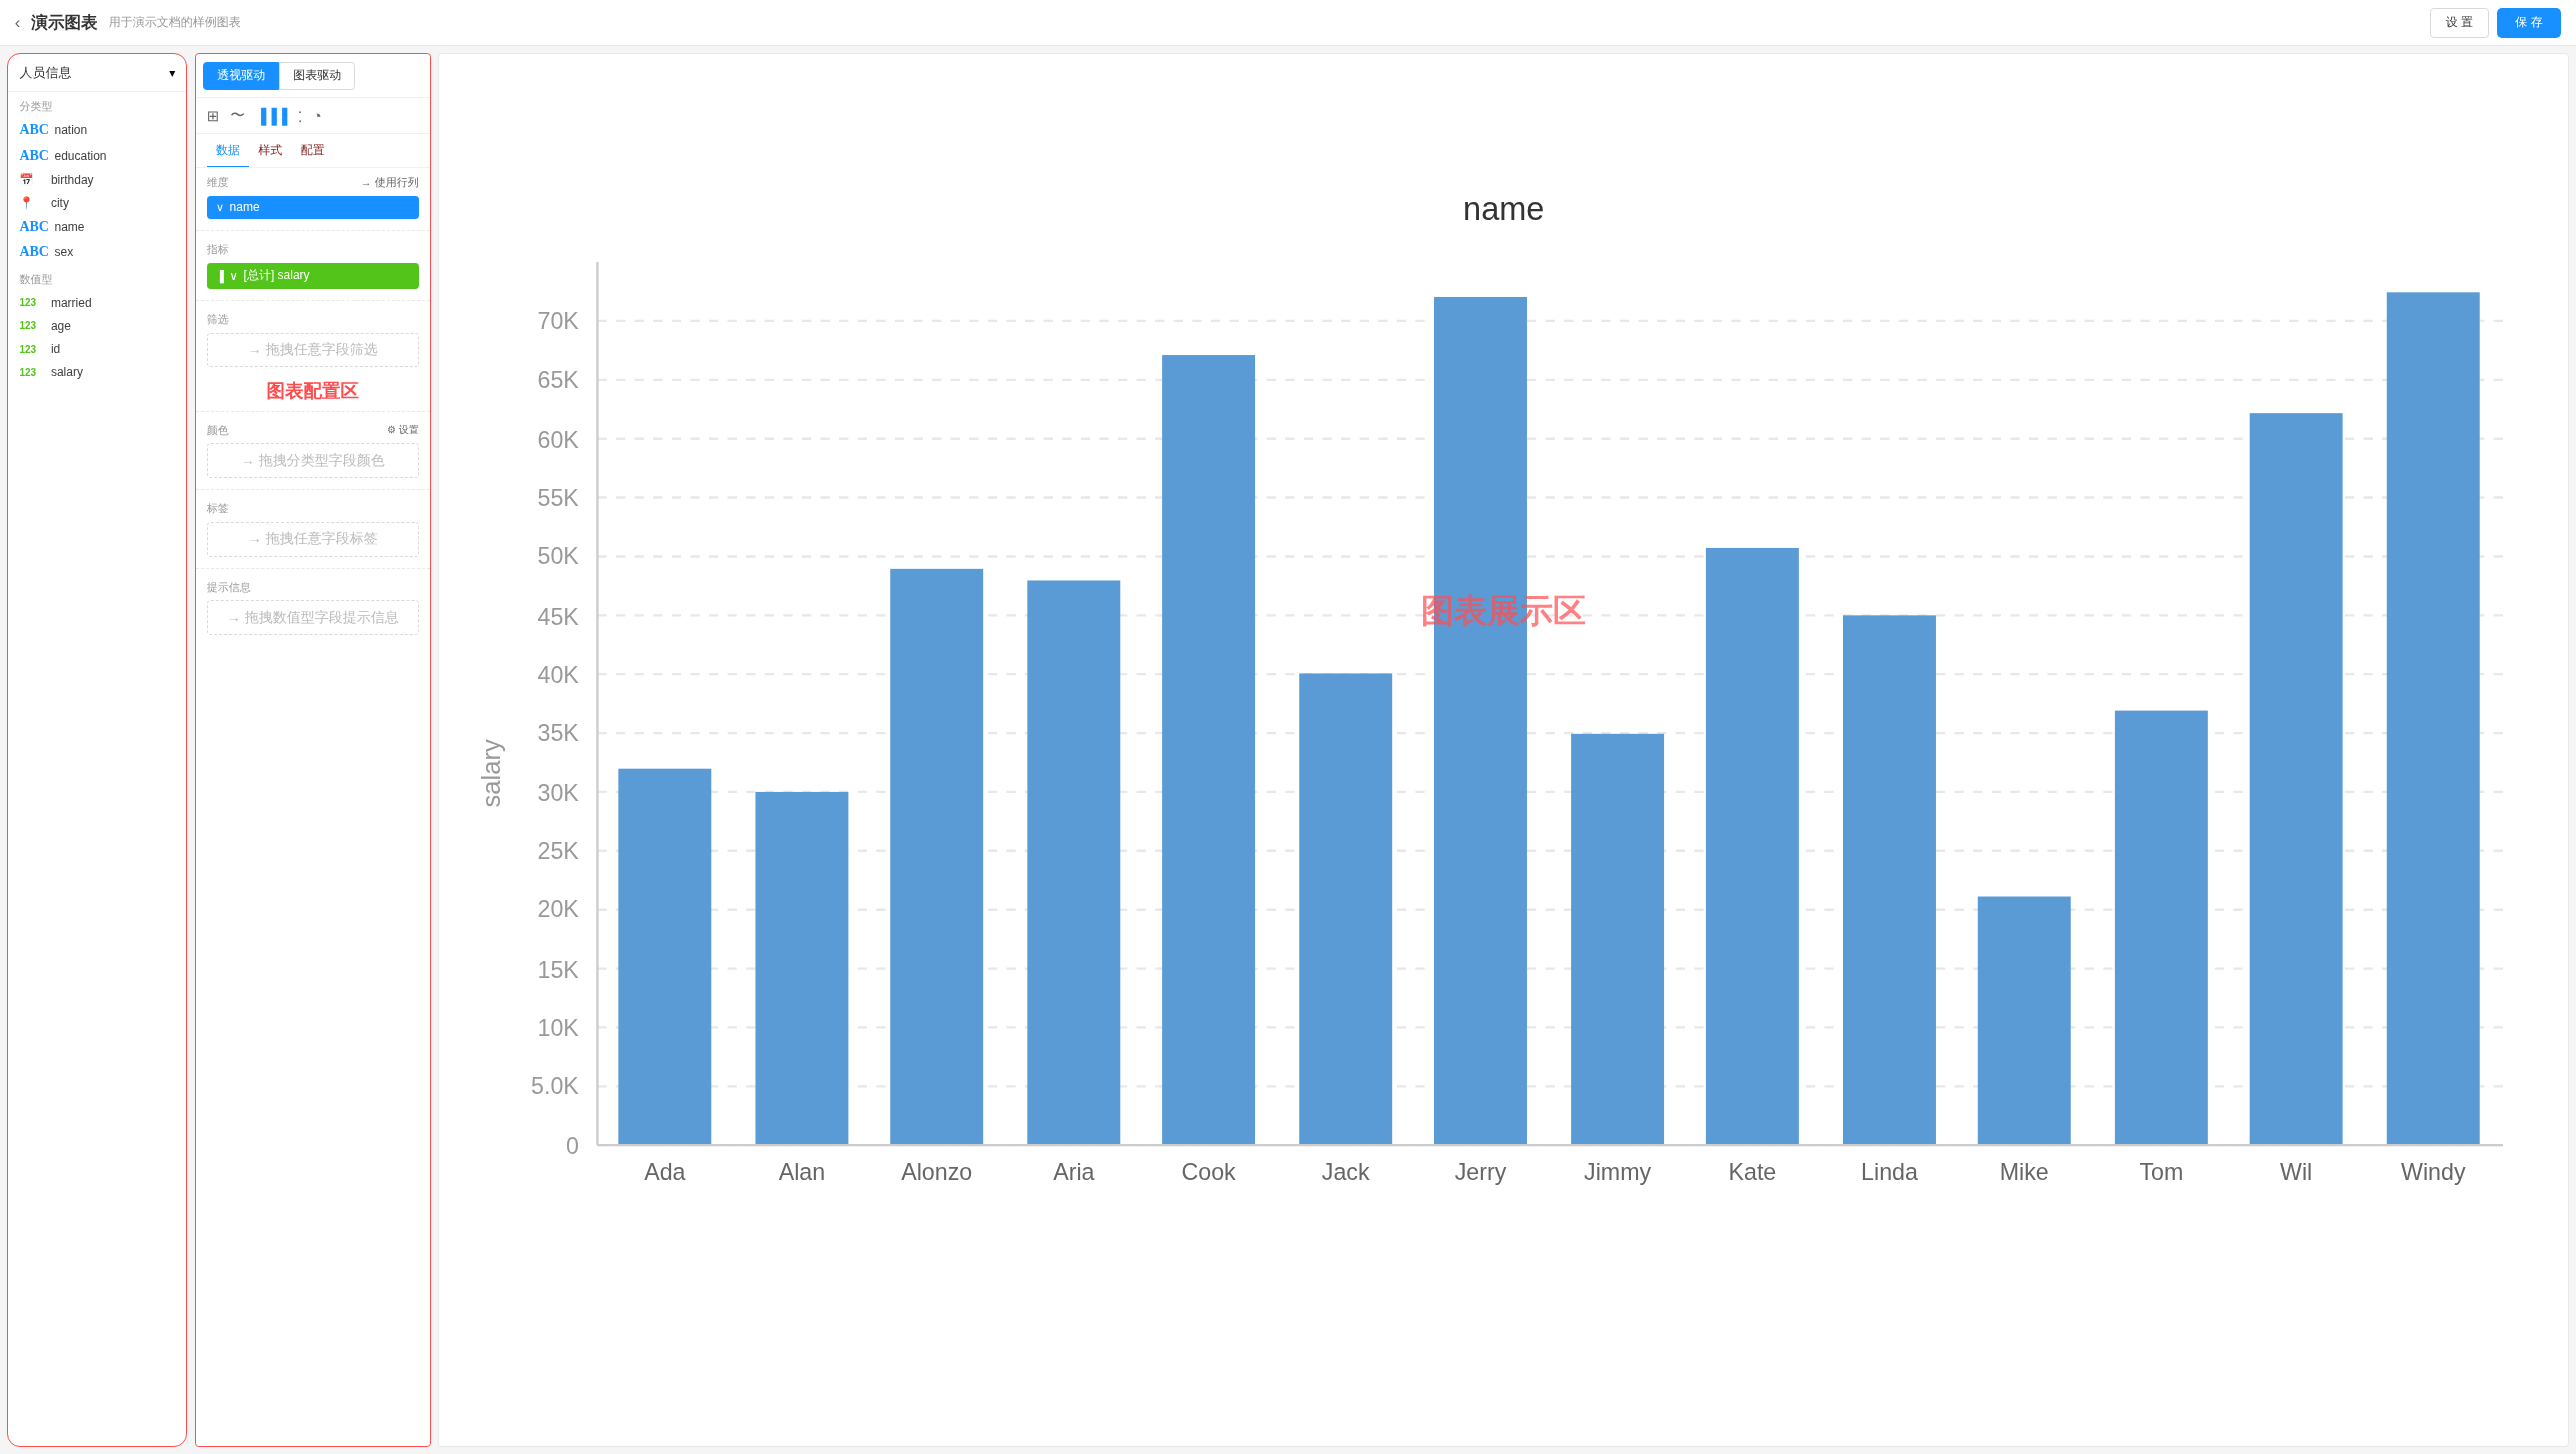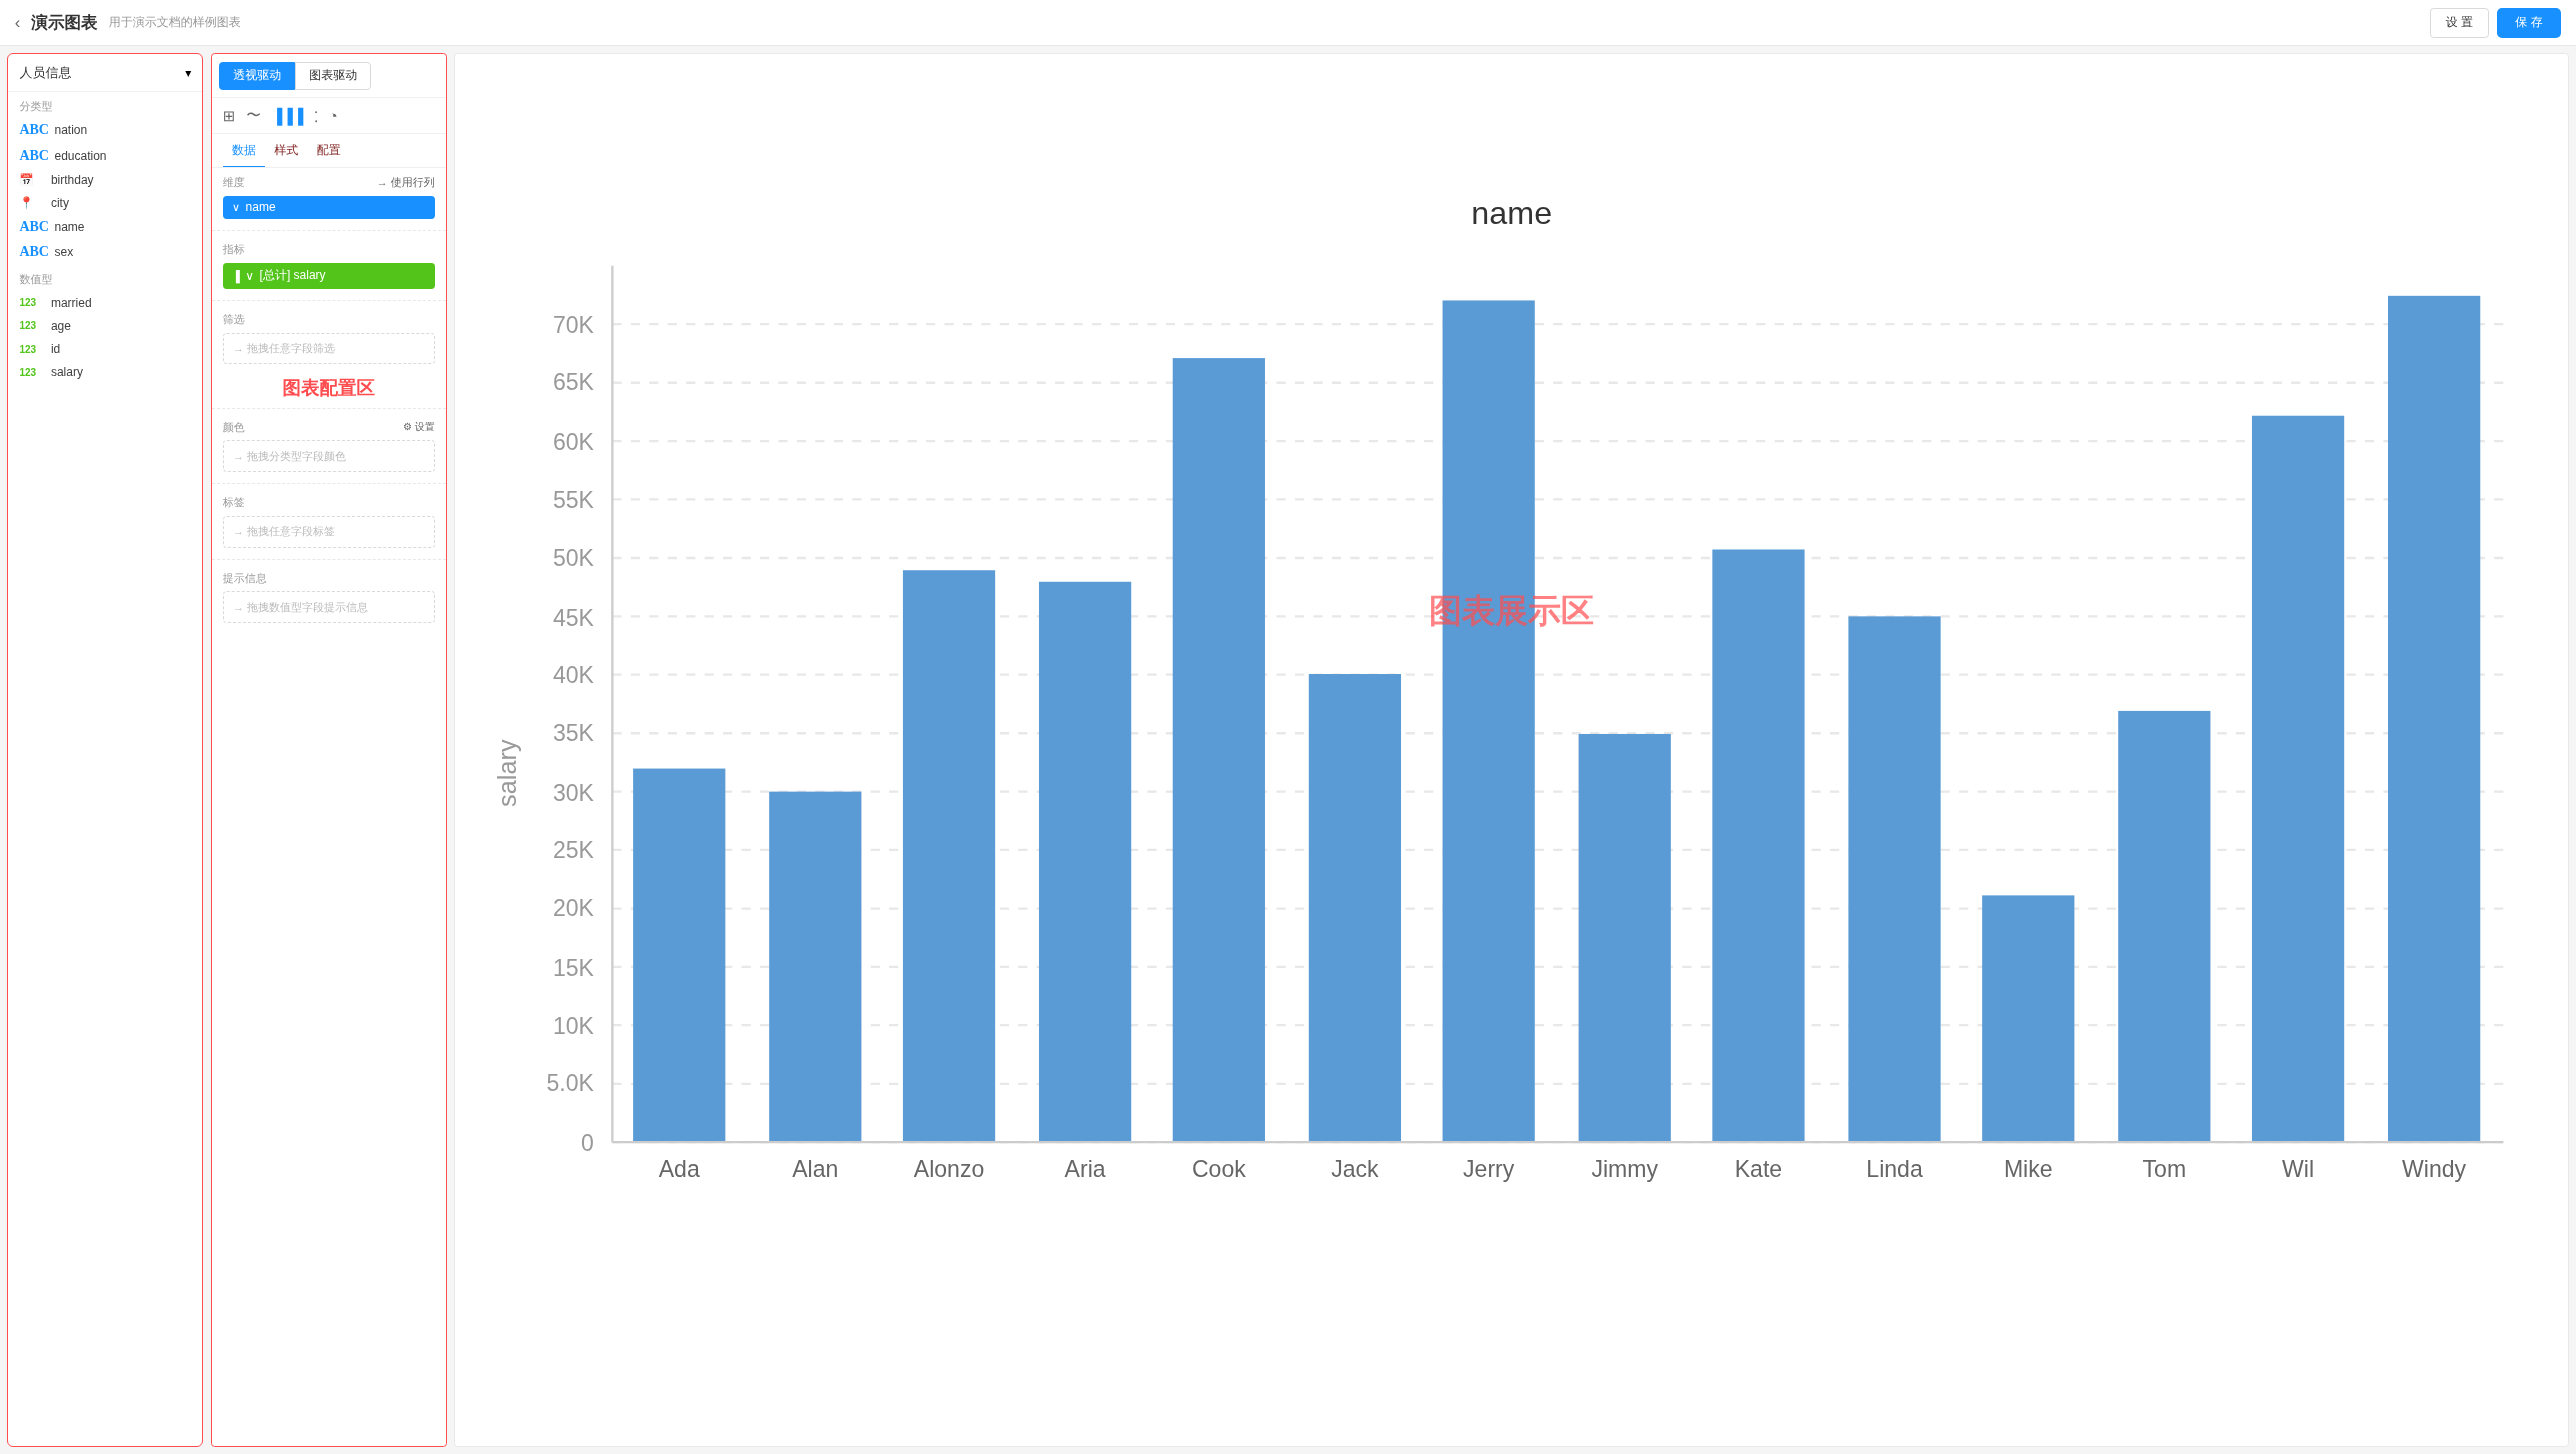--- a/index.html
+++ b/index.html
@@ -19,22 +19,22 @@
     }
     .btn-save {
       padding: 5.5px 18.5px; background: #1890ff; border: none;
       cursor: pointer; border-radius: 5px; color: #fff; font-size: 12px;
     }
 
     .main-content { display: flex; height: calc(100vh - 46px); overflow: hidden; }
 
     
     .left-panel {
-      width: 196px; background: #fff; border: 1.8px solid #ff4d4f;
-      border-radius: 6px; margin: 7.4px; overflow-y: auto; position: relative; flex-shrink: 0;
+      width: 180px; background: #fff; border: 1.8px solid #ff4d4f;
+      border-radius: 13px; margin: 7.4px; overflow-y: auto; position: relative; flex-shrink: 0;
     }
     .panel-header {
       display: flex; align-items: center; justify-content: space-between;
       padding: 9.2px 11px; border-bottom: 0.9px solid #f0f0f0; cursor: pointer;
     }
     .panel-header-title { font-size: 13px; color: #333; font-weight: 500; }
     .section-label { font-size: 11px; color: #999; padding: 7.4px 11px 3.7px; }
     .field-item {
       display: flex; align-items: center; padding: 4.6px 11px;
       cursor: pointer; gap: 5.5px;
@@ -80,21 +80,21 @@
       padding: 4.6px 9.2px; font-size: 12px; display: flex; align-items: center; gap: 5.5px; cursor: pointer;
     }
     .measure-pill {
       background: #52c41a; color: #fff; border-radius: 3.7px;
       padding: 4.6px 9.2px; font-size: 12px; display: flex; align-items: center; gap: 5.5px; cursor: pointer;
     }
     .pill-icon { font-size: 11px; }
 
     .drop-area {
       border: 0.9px dashed #d9d9d9; border-radius: 3.7px;
-      padding: 7.4px 9.2px; font-size: 11px; color: #bbb; text-align: left; cursor: pointer;
+      padding: 7.4px 9.2px; font-size: 14px; color: #bbb; text-align: center; cursor: pointer;
     }
     .settings-link { color: #666; cursor: pointer; font-size: 10px; }
 
     
     .right-panel {
       flex: 1; background: #fff; border: 1.8px solid #e8e8e8;
       border-radius: 3.7px; margin: 7.4px 7.4px 7.4px 0; overflow: hidden; position: relative;
     }
     .chart-watermark {
       position: absolute; top: 40%; left: 50%; transform: translate(-50%, -50%);

